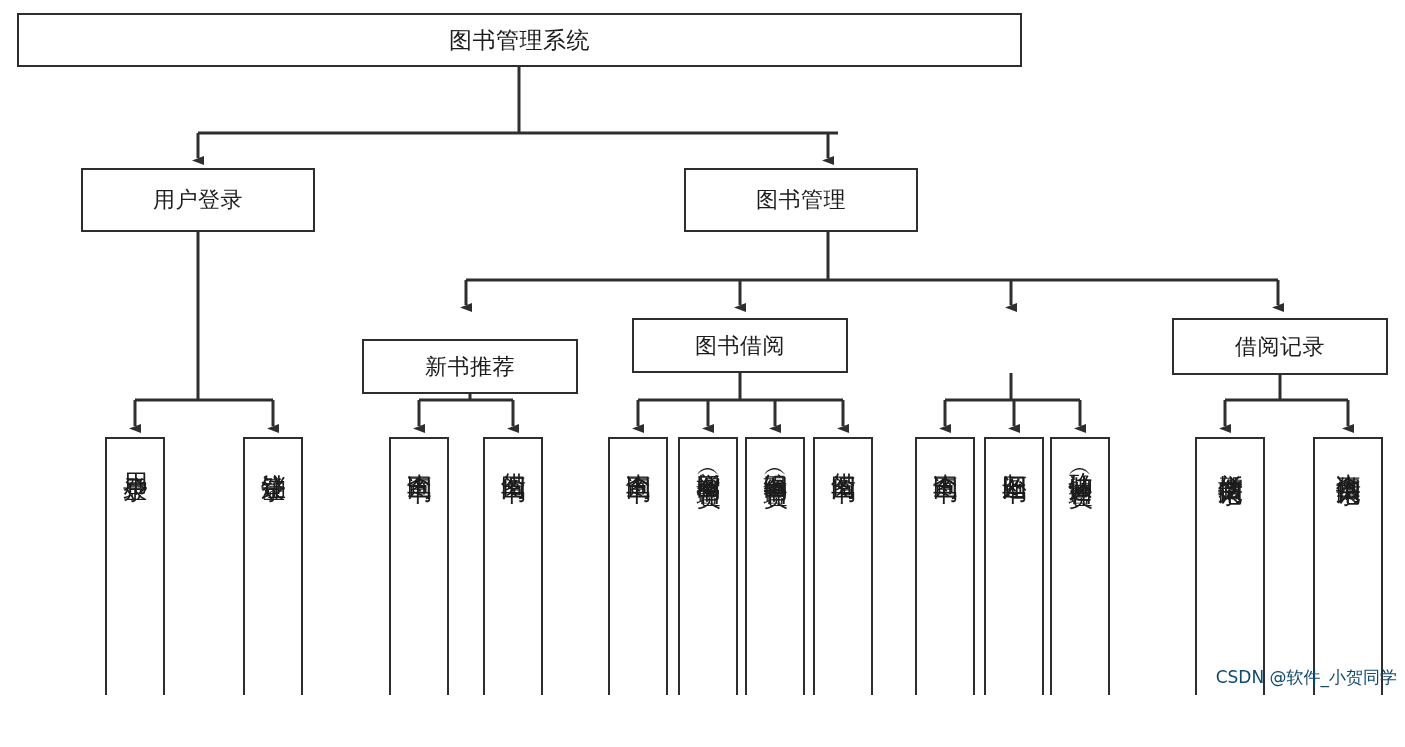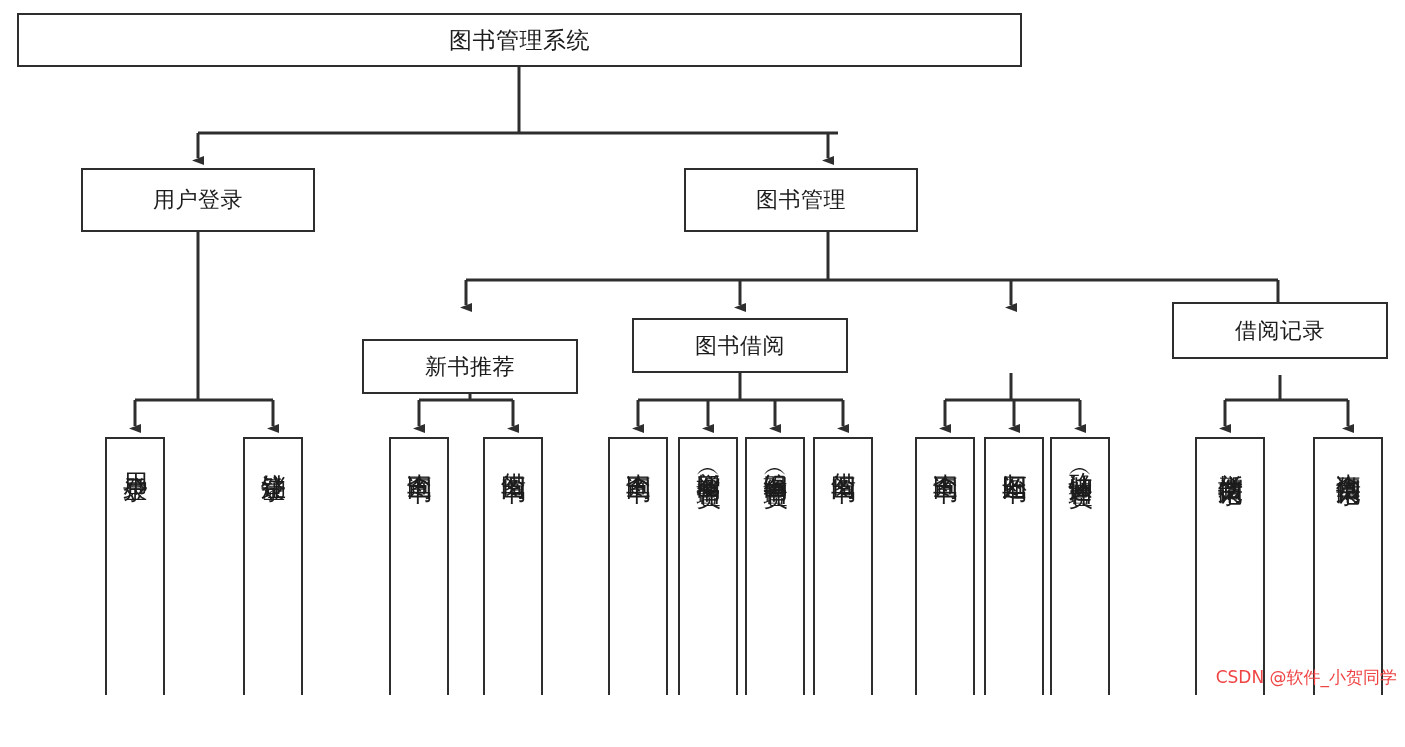--- a/index.html
+++ b/index.html
@@ -61,21 +61,21 @@
     white-space: nowrap;
   }
   .node.v.tall .lbl {
     font-size: 24px;
   }
   #watermark {
     position: absolute;
     right: 8px;
     bottom: 6px;
     font-size: 17px;
-    color: #ef4444;
+    color: #0c4a6e;
     white-space: nowrap;
     font-family: "DejaVu Sans", "Liberation Sans", sans-serif;
   }
 </style>
 </head>
 <body>
 
 <div id="canvas">
 
   <svg id="wires" viewBox="0 0 1405 747" width="1405" height="747" xmlns="http://www.w3.org/2000/svg">
@@ -138,21 +138,21 @@
   <div class="node h" style="left:684px; top:168px; width:234px; height:64px;">
     <span class="lbl">图书管理</span>
   </div>
 
   <div class="node h" style="left:362px; top:318px; width:216px; height:55px;margin-top:21px;">
     <span class="lbl">新书推荐</span>
   </div>
   <div class="node h" style="left:632px; top:318px; width:216px; height:55px;">
     <span class="lbl">图书借阅</span>
   </div>
-  <div class="node h" style="left:1172px; top:302px; width:216px; height:57px;">
+  <div class="node h" style="left:1172px; top:318px; width:216px; height:57px;">
     <span class="lbl">借阅记录</span>
   </div>
 
   <div class="node v" style="left:105px; top:437px; width:60px; height:296px;">
     <span class="lbl">用户登录</span>
   </div>
   <div class="node v" style="left:243px; top:437px; width:60px; height:296px;">
     <span class="lbl">注销登录</span>
   </div>
 

